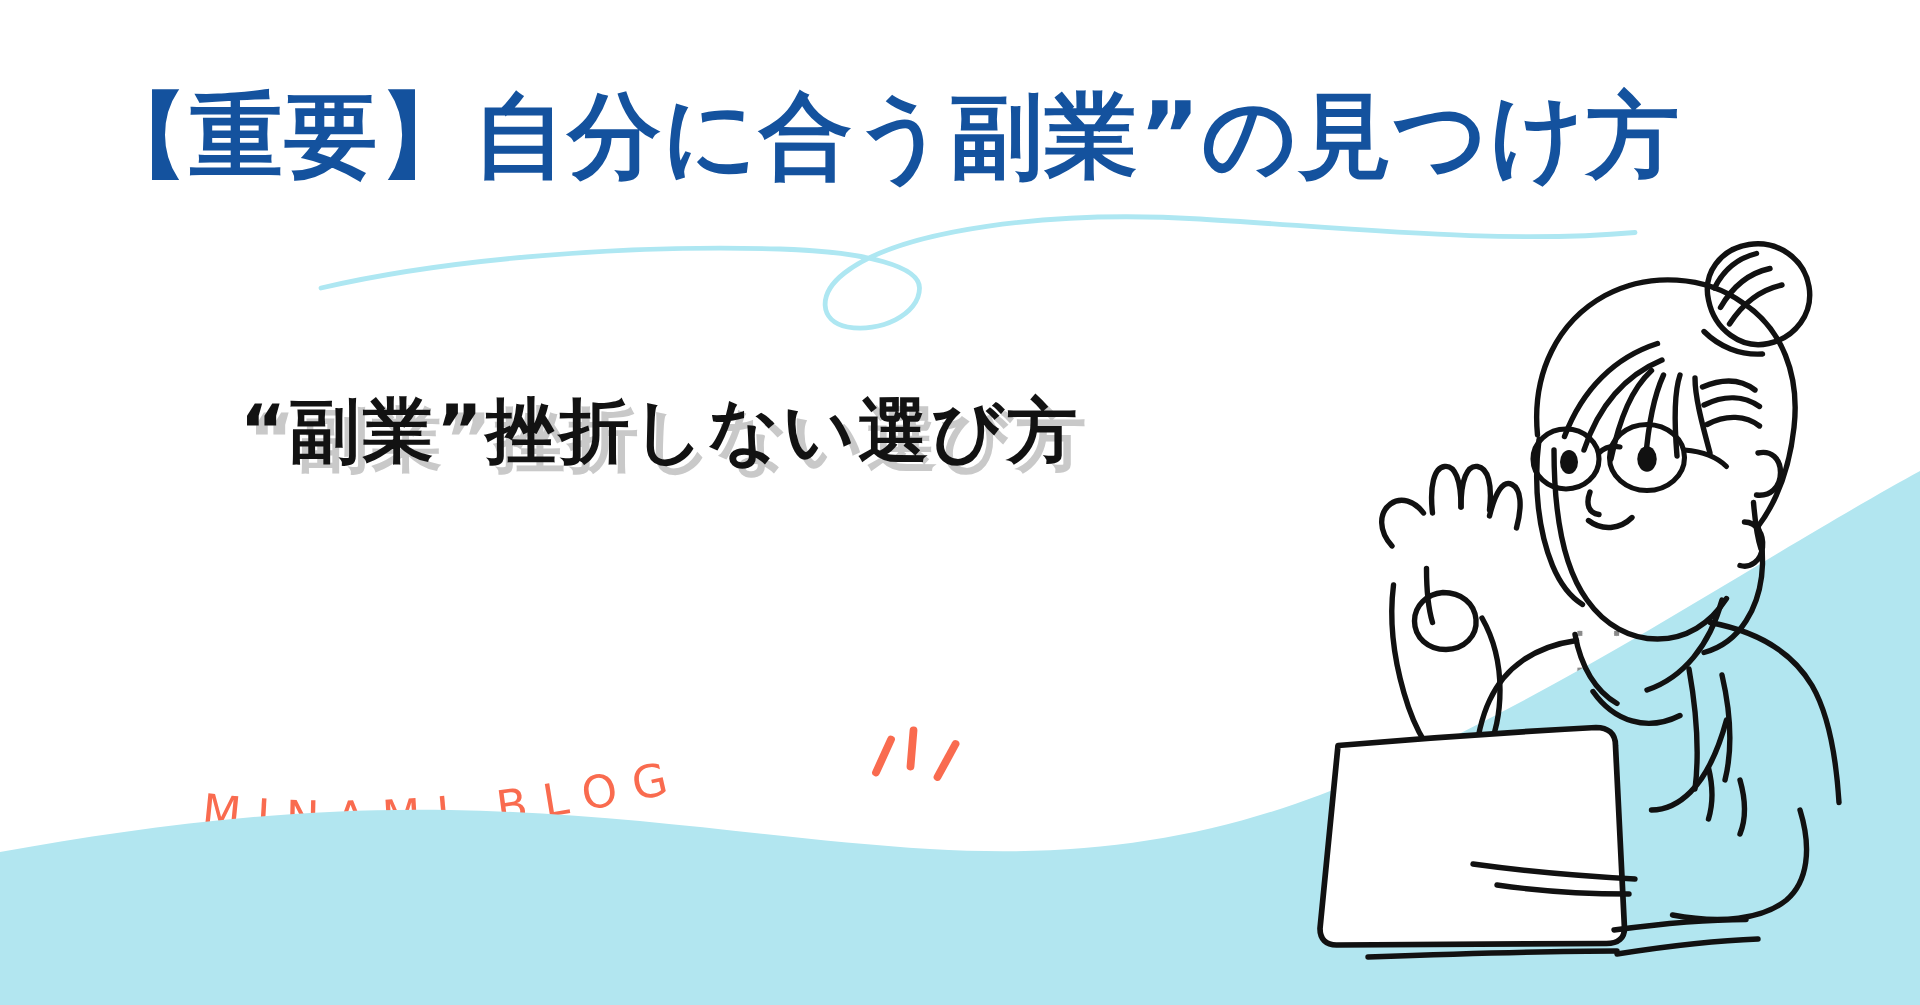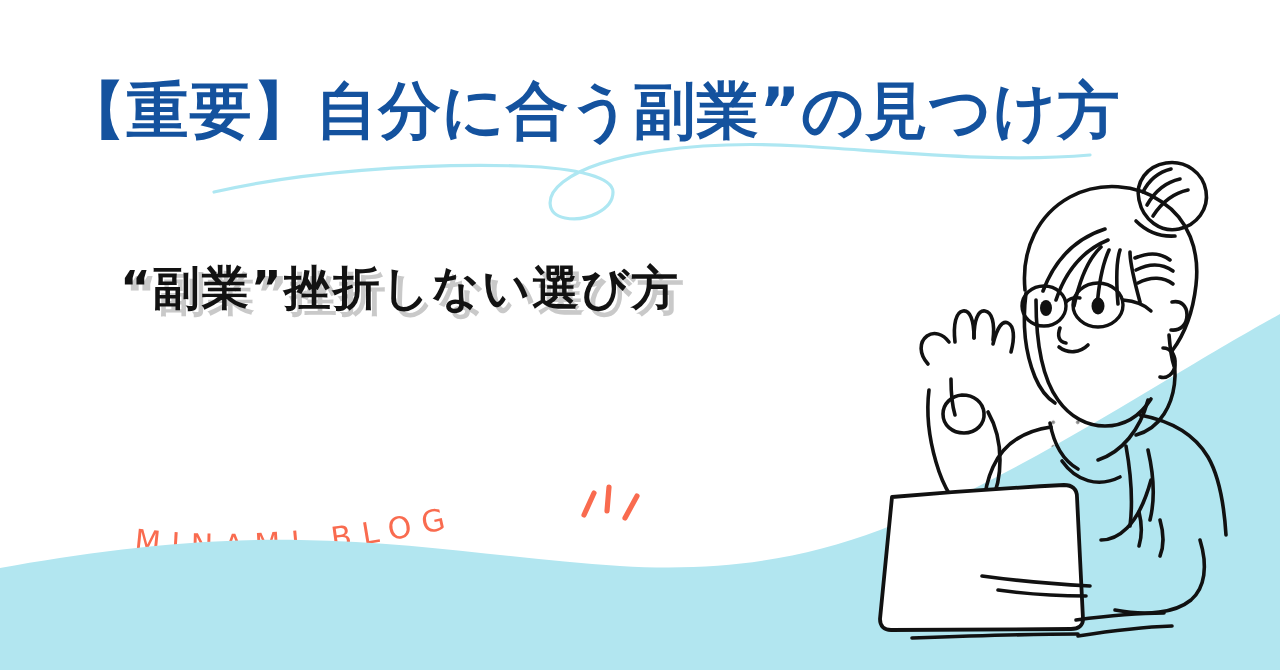--- a/index.html
+++ b/index.html
@@ -19,36 +19,36 @@
   #dot-pattern{
     position:absolute;
     left:1035px;top:404px;width:245px;height:266px;
     background-image:radial-gradient(#8a8a8a 1.9px, transparent 2.0px);
     background-size:24.5px 24.5px;
     background-position:6px 6px;
   }
 
   
   #title-wrap{
-    position:absolute;left:0;top:80px;width:1184px;text-align:center;
+    position:absolute;left:0;top:60px;width:1184px;text-align:center;
   }
   #main-title{
     display:inline-block;
     font-family:"DejaVu Sans","Liberation Sans",sans-serif;
     font-size:62px;
     line-height:1;
     letter-spacing:1px;
     font-weight:700;
     color:#14529e;
     white-space:nowrap;
   }
 
   
   #subtitle-wrap{
-    position:absolute;left:0px;top:255px;width:800px;text-align:center;
+    position:absolute;left:0px;top:255px;width:800px;text-align:center;padding-left:40px;
   }
   .subtitle-line{
     font-family:"DejaVu Sans","Liberation Sans",sans-serif;
     font-size:47px;
     line-height:1.42;
     letter-spacing:2px;
     font-weight:700;
     color:#121212;
     text-shadow:6px 6px 0 #c9c9c9;
     white-space:nowrap;

